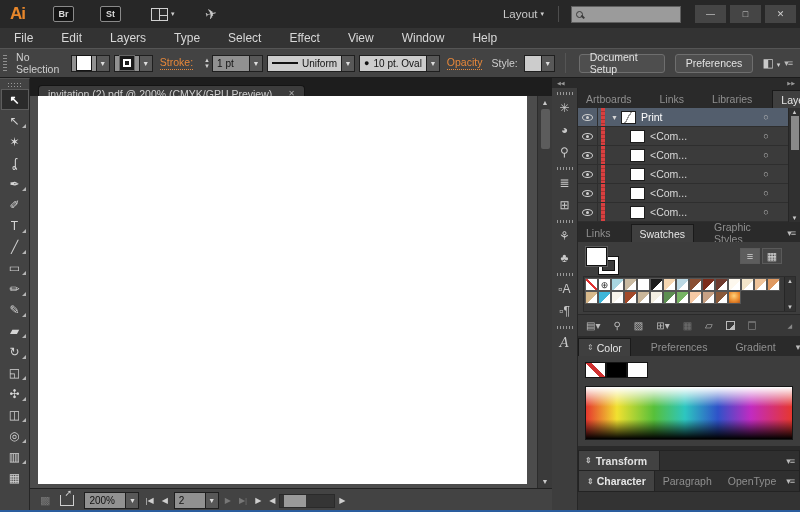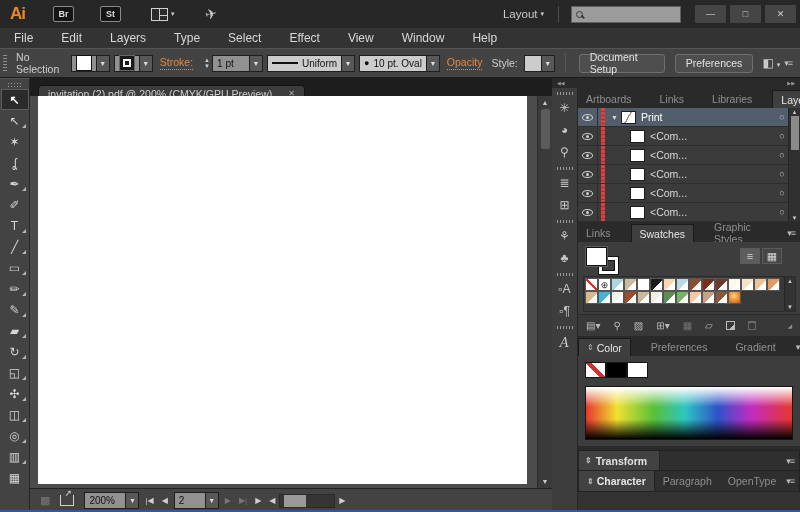--- a/index.html
+++ b/index.html
@@ -136,21 +136,21 @@
   .ptabs { height:20px; background:#2a2a2a; display:flex; align-items:flex-end;gap:12px; }
   .ptab { height:18px; display:flex; align-items:center; padding:0 8px; font-size:10.5px;
     color:#8f8f8f; gap:3px; }
   .ptab.active { background:#3f3f3f; color:#e6e6e6; border:1px solid #1a1a1a; border-bottom:none; }
   .ptabs .pmenu { margin-left:auto; padding:0 5px 4px 0; }
   .expander { font-size:8px; color:#bbb; }
 
   
   .layers-list { height:114px; background:#3a3a3a; position:relative; }
   .lrow { height:19px; display:flex; align-items:center; border-bottom:1px solid #2e2e2e;
-    background:#3b3b3b; padding-right:8px; }
+    background:#3b3b3b; padding-right:24px; }
   .lrow.sel { background:#535e6d; }
   .eye-cell { width:20px; height:100%; border-right:1px solid #2e2e2e;
     display:flex; align-items:center; justify-content:center; }
   .eye { width:11px; height:7px; border:1px solid #cfcfcf; border-radius:50%; position:relative; }
   .eye::after { content:""; position:absolute; left:3px; right:3px; top:1px; bottom:1px;
     background:#cfcfcf; border-radius:50%; }
   .stripe-cell { width:10px; height:100%; display:flex; justify-content:center; }
   .stripe { width:4px; height:100%;
     background:repeating-linear-gradient(180deg,#d94040 0 3px,#a93232 3px 4px); }
   .lcaret { font-size:7px; color:#d5d5d5; margin:0 3px; }

